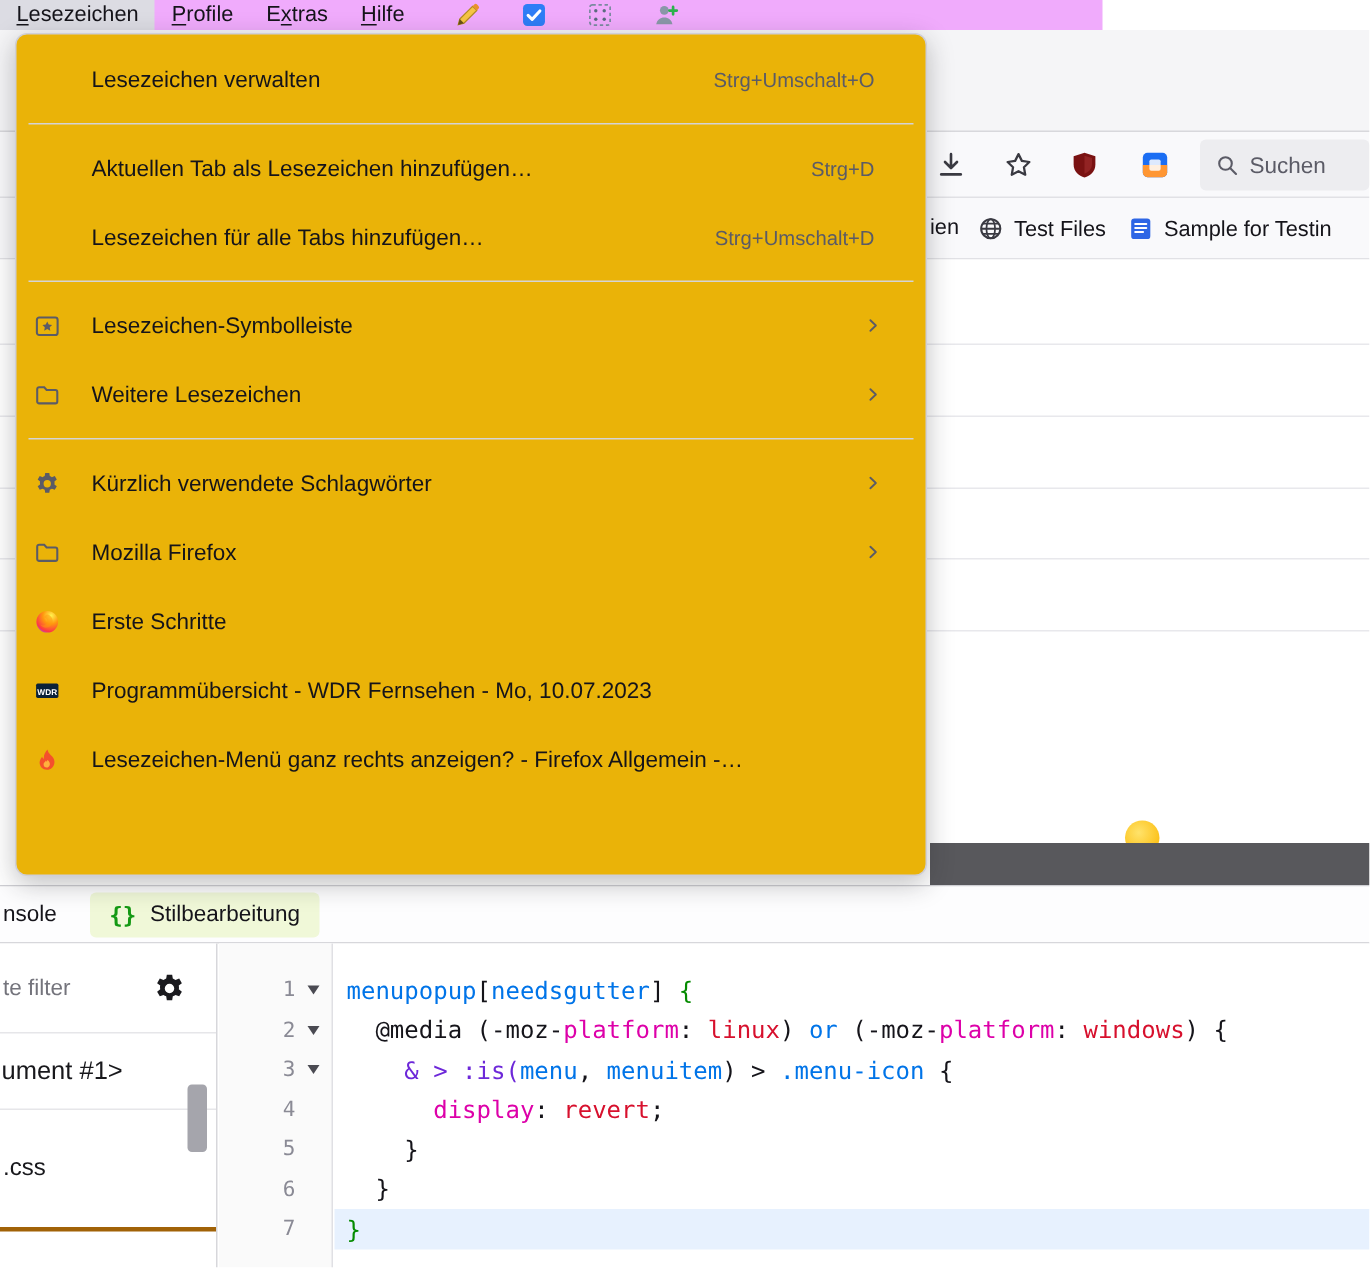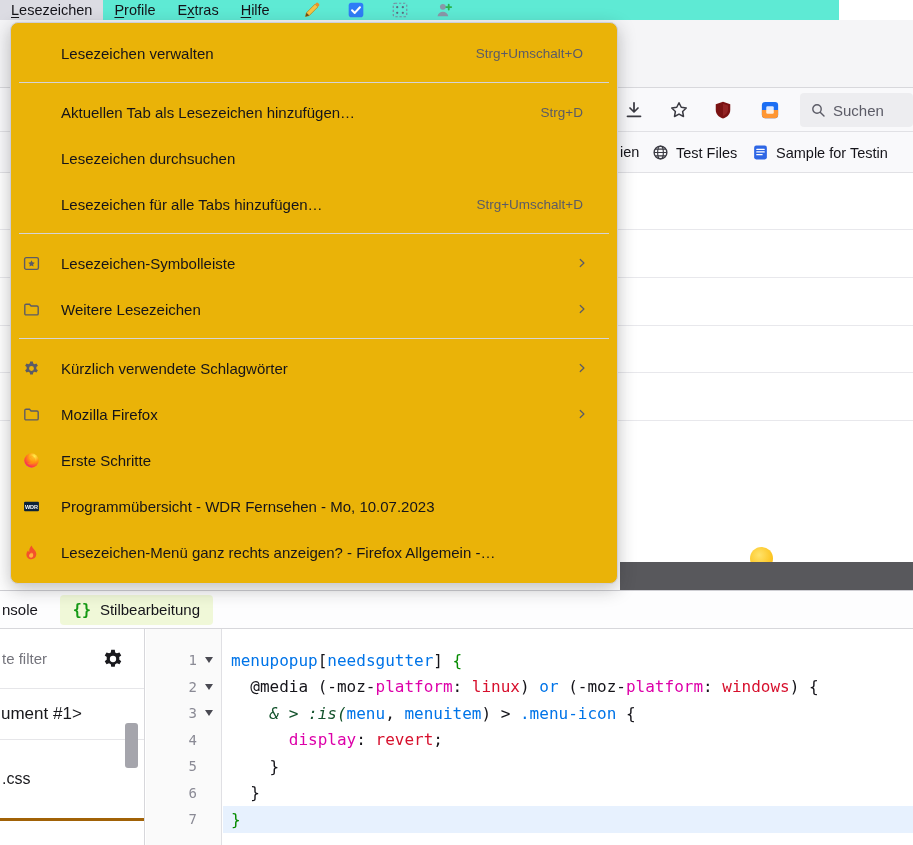--- a/index.html
+++ b/index.html
@@ -5,21 +5,21 @@
   * { margin:0; padding:0; box-sizing:border-box; }
   html,body { width:913px; height:845px; }
   body {
     font-family:"Liberation Sans", sans-serif;
     background:#fff; position:relative; overflow:hidden;
     color:#15141a;
   }
   .stage { position:absolute; inset:0; overflow:hidden; }
 
   
-  .menubar { position:absolute; left:0; top:0; width:839px; height:20px; background:#5eead4; z-index:10; }
+  .menubar { position:absolute; left:0; top:0; width:735px; height:20px; background:#f0abfc; z-index:10; }
   .mb-items { display:flex; align-items:center; height:20px; padding-left:0; }
   .mb-item { font-size:14.5px; padding:0 11px; height:20px; line-height:20px; color:#15141a; }
   .mb-item.open { background:#dcdce3; }
   .acc { text-decoration:underline; text-underline-offset:2px; }
   .mb-icons { position:absolute; left:303px; top:1px; display:flex; gap:26px; }
   .mb-ic { width:18px; height:18px; display:inline-block; }
   .mb-ic svg { width:18px; height:18px; display:block; }
 
   
   .tabstrip { position:absolute; left:0; top:20px; width:913px; height:68px; background:#f5f5f7; border-bottom:1px solid #d8d8dc; }
@@ -211,24 +211,20 @@
           <span class="mi-shortcut">Strg+Umschalt+O</span>
         </div>
         <div class="menu-sep"></div>
         <div class="menu-item">
           <span class="mi-icon"></span>
           <span class="mi-label">Aktuellen Tab als Lesezeichen hinzufügen…</span>
           <span class="mi-shortcut">Strg+D</span>
         </div>
         <div class="menu-item">
           <span class="mi-icon"></span>
-          <span class="mi-label">Lesezeichen durchsuchen</span>
-        </div>
-        <div class="menu-item">
-          <span class="mi-icon"></span>
           <span class="mi-label">Lesezeichen für alle Tabs hinzufügen…</span>
           <span class="mi-shortcut">Strg+Umschalt+D</span>
         </div>
         <div class="menu-sep"></div>
         <div class="menu-item">
           <span class="mi-icon">
             <svg viewBox="0 0 16 16">
               <rect x="1.5" y="2.5" width="13" height="11" rx="1.5" fill="none" stroke="#5b5b66" stroke-width="1.3"></rect>
               <path d="M8 5l.95 1.9 2.1.3-1.5 1.5.35 2.1L8 9.8l-1.9 1 .35-2.1-1.5-1.5 2.1-.3z" fill="#5b5b66"></path>
             </svg>
@@ -383,21 +379,21 @@
             <span style="color: rgb(215, 16, 45);">linux</span>
             <span style="color: rgb(21, 20, 26);">) </span>
             <span style="color: rgb(0, 116, 232);">or</span>
             <span style="color: rgb(21, 20, 26);"> (-moz-</span>
             <span style="color: rgb(221, 0, 169);">platform</span>
             <span style="color: rgb(21, 20, 26);">: </span>
             <span style="color: rgb(215, 16, 45);">windows</span>
             <span style="color: rgb(21, 20, 26);">) {</span>
           </div>
           <div class="code-row">
-            <span style="color: #14532d; font-style: italic;">    &amp; &gt; :is(</span>
+            <span style="color: #6d28d9;">    &amp; &gt; :is(</span>
             <span style="color: rgb(0, 116, 232);">menu</span>
             <span style="color: rgb(21, 20, 26);">, </span>
             <span style="color: rgb(0, 116, 232);">menuitem</span>
             <span style="color: rgb(21, 20, 26);">) &gt; </span>
             <span style="color: rgb(0, 116, 232);">.menu-icon</span>
             <span style="color: rgb(21, 20, 26);"> {</span>
           </div>
           <div class="code-row">
             <span style="color: rgb(21, 20, 26);">      </span>
             <span style="color: rgb(221, 0, 169);">display</span>

